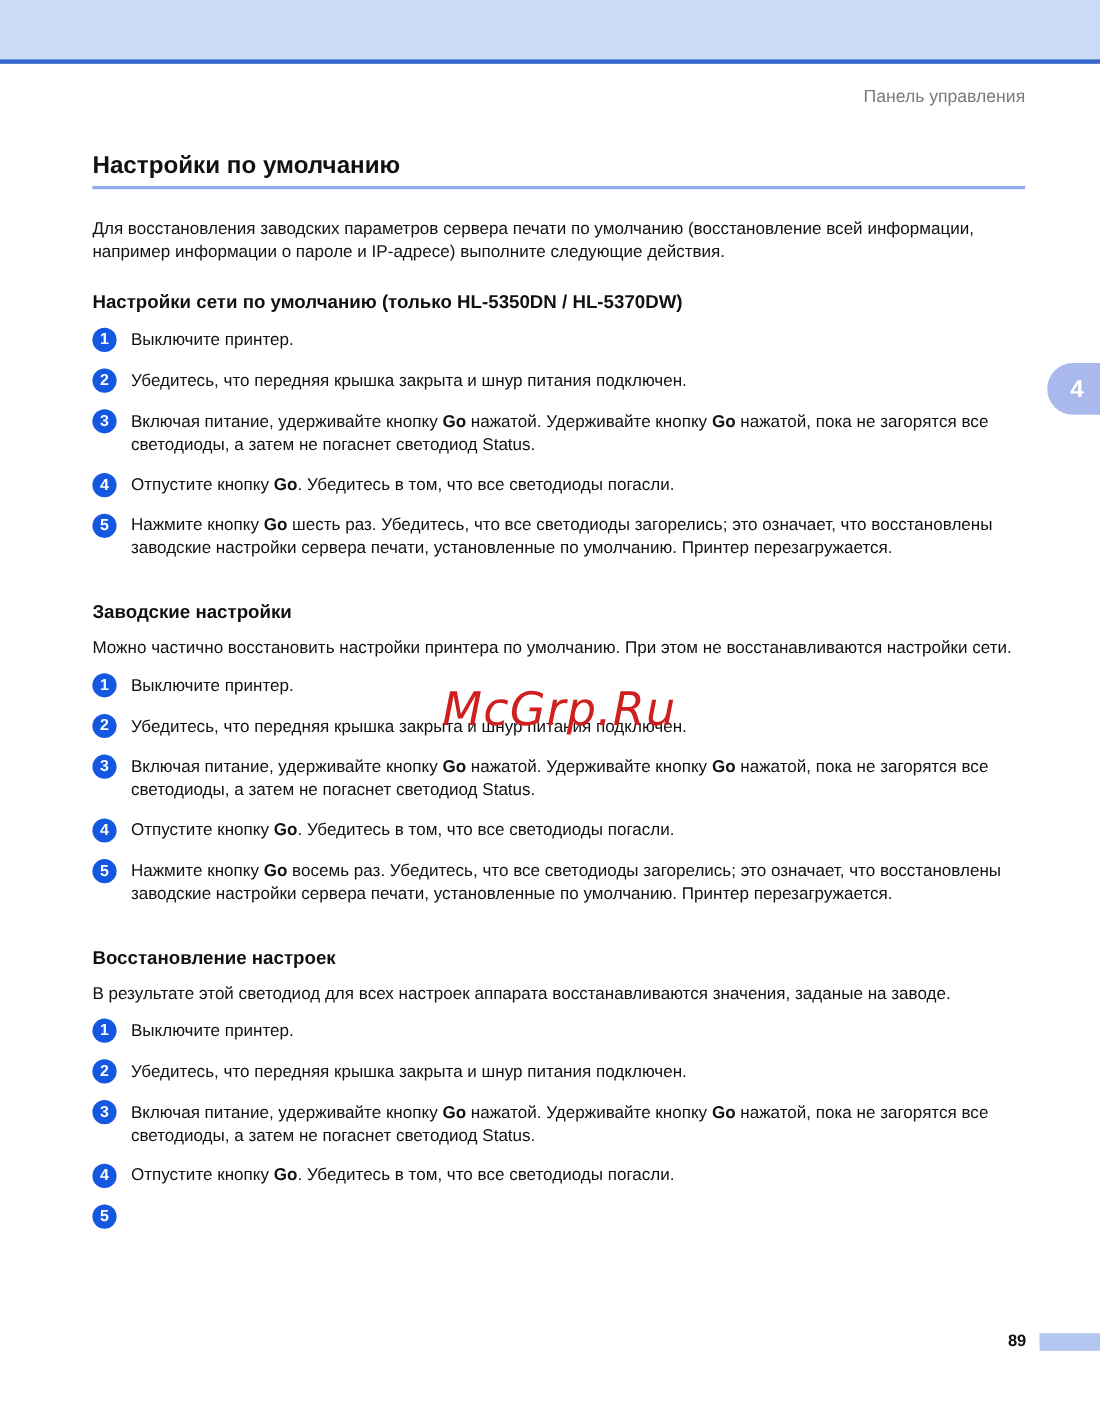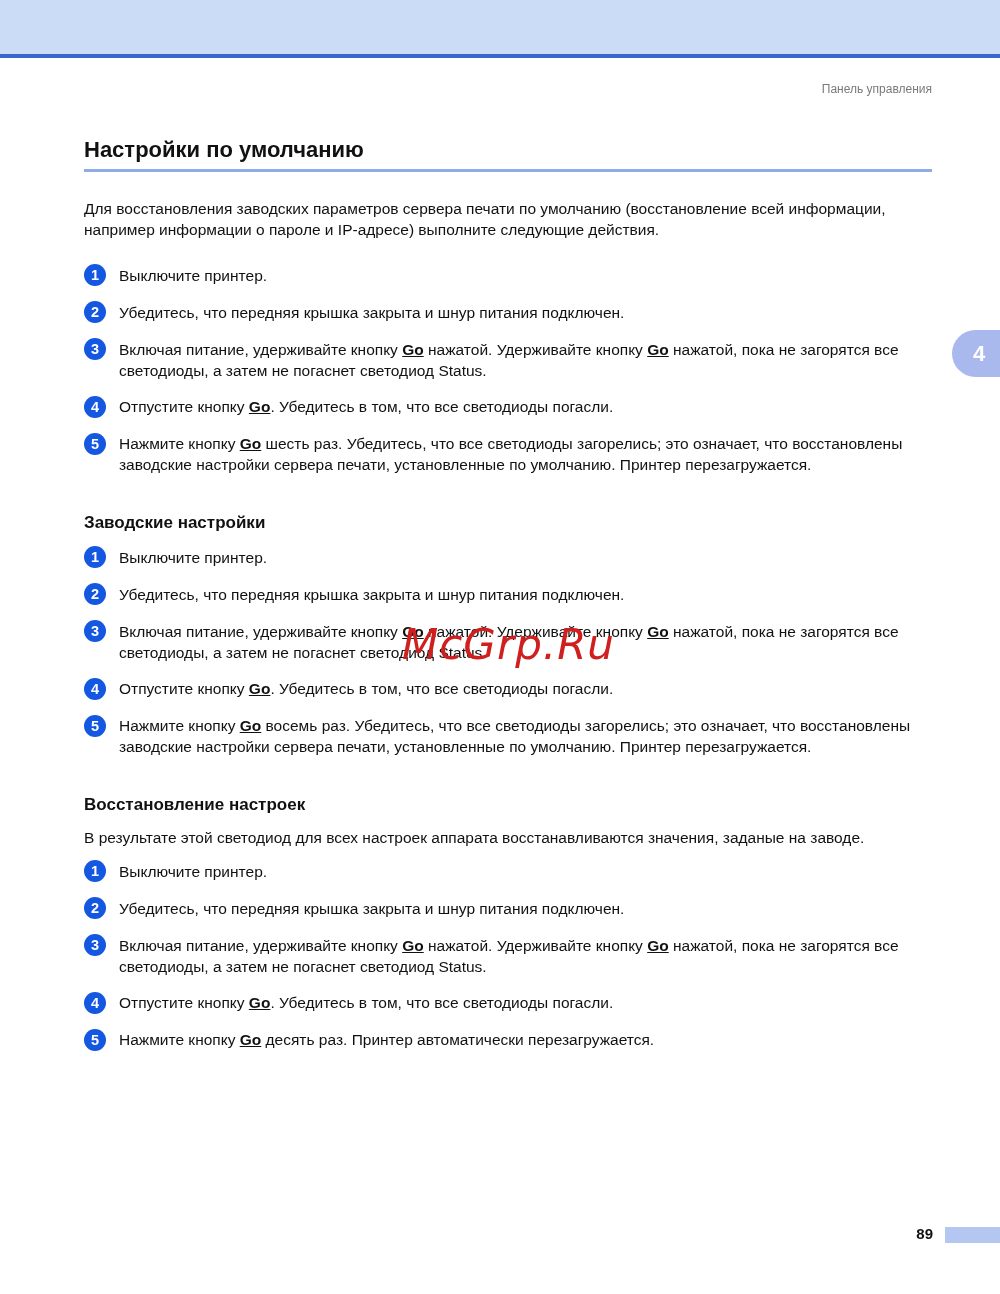--- a/index.html
+++ b/index.html
@@ -9,71 +9,72 @@
   }
   *{margin:0;padding:0;box-sizing:border-box;}
   html,body{background:#ffffff;}
   body{
     width:1000px;height:1294px;position:relative;overflow:hidden;
     font-family:"Liberation Sans",sans-serif;color:var(--text);
   }
   .top-band{height:58px;background:var(--band);border-bottom:4px solid var(--band-line);}
   .header-meta{
     margin:23px 68px 0 84px;text-align:right;
-    font-size:12px;line-height:16px;color:var(--muted);
+    font-size:16px;line-height:16px;color:var(--muted);
   }
   .content{margin:0 68px 0 84px;}
   h1.page-title{
     margin-top:40px;font-size:22px;line-height:26px;font-weight:bold;
     padding-bottom:6px;border-bottom:3px solid var(--title-rule);
   }
   p.intro{margin-top:26px;font-size:15.5px;line-height:21px;}
   section.doc-section{margin-top:24px;}
   section.doc-section + section.doc-section{margin-top:37px;}
   h2.section-heading{font-size:17px;line-height:22px;font-weight:bold;}
   .section-intro{margin-top:11px;font-size:15.5px;line-height:21px;}
   .steps{margin-top:12px;}
   .step{display:flex;align-items:flex-start;margin-bottom:15px;}
   .step-badge{
     width:22px;height:22px;border-radius:50%;background:var(--badge);
     color:#fff;font-size:14.5px;font-weight:bold;line-height:22px;
     text-align:center;flex-shrink:0;margin-right:13px;
   }
   .step-text{font-size:15.5px;line-height:21px;padding-top:0.5px;}
-  .step-text .b{font-weight:bold;text-decoration:underline;}
+  .step-text .b{font-weight:bold;}
   .watermark{
     position:absolute;left:402px;top:620px;
     font-family:"DejaVu Sans",sans-serif;font-style:italic;
     font-size:42px;color:var(--wm);letter-spacing:1px;white-space:nowrap;text-align:right;
   }
   .side-tab{
     position:absolute;top:330px;right:0;width:48px;height:47px;
     background:var(--tab);border-radius:26px 0 0 26px;
     display:flex;align-items:center;justify-content:center;
     color:#fff;font-size:22px;font-weight:bold;padding-left:6px;
   }
   .footer{
     position:absolute;top:1211px;right:0;
-    display:flex;align-items:flex-end;margin-top:14px;
+    display:flex;align-items:center;
   }
   .page-num{font-size:15px;font-weight:bold;line-height:18px;}
   .footer-bar{width:55px;height:16px;background:var(--bar);margin-left:12px;}
 </style>
 </head>
 <body>
 
 <div class="top-band"></div>
 
 <div class="header-meta">Панель управления</div>
 
 <div class="content">
   <h1 class="page-title">Настройки по умолчанию</h1>
   <p class="intro">Для восстановления заводских параметров сервера печати по умолчанию (восстановление всей информации, например информации о пароле и IP-адресе) выполните следующие действия.</p>
   <div id="sections">
       <section class="doc-section">
+        <h2 class="section-heading">Настройки сети по умолчанию (только HL-5350DN / HL-5370DW)</h2>
         <div class="steps">
           <div class="step">
             <span class="step-badge">1</span>
             <div class="step-text"><span>Выключите принтер.</span></div>
           </div>
           <div class="step">
             <span class="step-badge">2</span>
             <div class="step-text"><span>Убедитесь, что передняя крышка закрыта и шнур питания подключен.</span></div>
           </div>
           <div class="step">
@@ -85,20 +86,21 @@
             <div class="step-text"><span>Отпустите кнопку </span><span class="b">Go</span><span>. Убедитесь в том, что все светодиоды погасли.</span></div>
           </div>
           <div class="step">
             <span class="step-badge">5</span>
             <div class="step-text"><span>Нажмите кнопку </span><span class="b">Go</span><span> шесть раз. Убедитесь, что все светодиоды загорелись; это означает, что восстановлены заводские настройки сервера печати, установленные по умолчанию. Принтер перезагружается.</span></div>
           </div>
         </div>
       </section>
       <section class="doc-section">
         <h2 class="section-heading">Заводские настройки</h2>
+        <p class="section-intro">Можно частично восстановить настройки принтера по умолчанию. При этом не восстанавливаются настройки сети.</p>
         <div class="steps">
           <div class="step">
             <span class="step-badge">1</span>
             <div class="step-text"><span>Выключите принтер.</span></div>
           </div>
           <div class="step">
             <span class="step-badge">2</span>
             <div class="step-text"><span>Убедитесь, что передняя крышка закрыта и шнур питания подключен.</span></div>
           </div>
           <div class="step">
@@ -130,21 +132,20 @@
           <div class="step">
             <span class="step-badge">3</span>
             <div class="step-text"><span>Включая питание, удерживайте кнопку </span><span class="b">Go</span><span> нажатой. Удерживайте кнопку </span><span class="b">Go</span><span> нажатой, пока не загорятся все светодиоды, а затем не погаснет светодиод Status.</span></div>
           </div>
           <div class="step">
             <span class="step-badge">4</span>
             <div class="step-text"><span>Отпустите кнопку </span><span class="b">Go</span><span>. Убедитесь в том, что все светодиоды погасли.</span></div>
           </div>
           <div class="step">
             <span class="step-badge">5</span>
-            <div class="step-text"><span>Нажмите кнопку </span><span class="b">Go</span><span> десять раз. Принтер автоматически перезагружается.</span></div>
           </div>
         </div>
       </section>
     </div>
 </div>
 
 <div class="watermark">McGrp.Ru</div>
 
 <div class="side-tab">
   <span>4</span>

